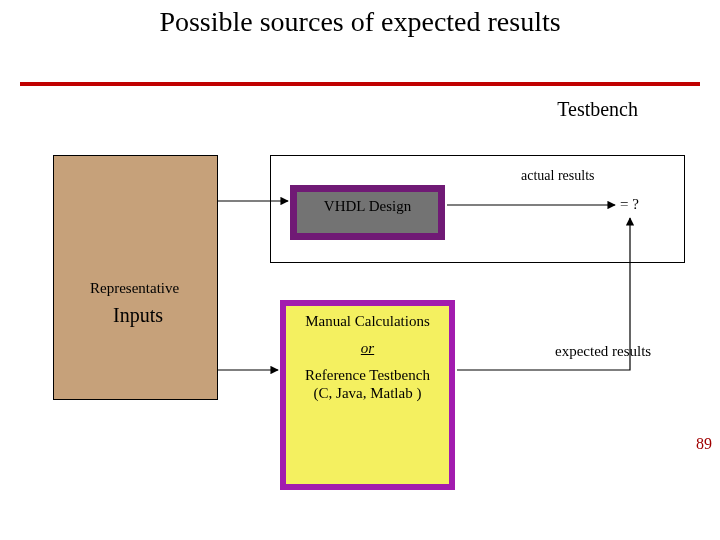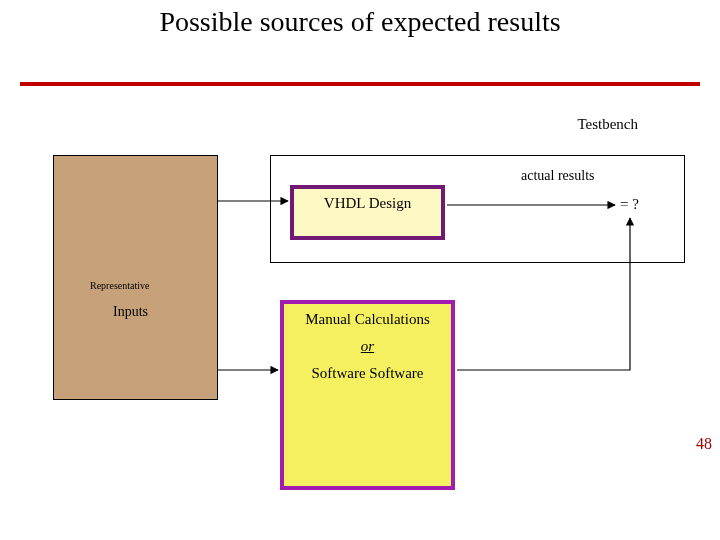--- a/index.html
+++ b/index.html
@@ -39,56 +39,56 @@
     left: 53px; top: 155px; width: 165px; height: 245px;
     background: #c6a17a;
     border: 1px solid #000;
   }
   .testbench-box {
     left: 270px; top: 155px; width: 415px; height: 108px;
     border: 1px solid #000;
   }
   .testbench-label {
     position: absolute;
-    right: 82px; top: 116px;
-    font-size: 15px;
+    right: 82px; top: 98px;
+    font-size: 20px;
   }
   .actual-label {
     position: absolute;
     left: 505px; top: 168px;
     font-size: 14px;
     margin-left: 16px;
   }
   .vhdl-box {
     left: 290px; top: 185px; width: 155px; height: 55px;
-    background: #fef9c3;
-    border: 4px solid #701a75;
+    background: #737373;
+    border: 7px solid #701a75;
     font-size: 15px;
     padding-top: 6px;
   }
   .eq-label {
     position: absolute;
     left: 620px; top: 196px;
     font-size: 15px;
   }
   .repr-label {
     position: absolute;
     left: 90px; top: 280px;
-    font-size: 10px;
+    font-size: 15px;
   }
   .inputs-label {
     position: absolute;
     left: 113px; top: 304px;
-    font-size: 14px;
+    font-size: 20px;
     text-align: right;
   }
   .ref-box {
     left: 280px; top: 300px; width: 175px; height: 190px;
     background: #f4f060;
-    border: 4px solid #a21caf;
+    border: 6px solid #a21caf;
     font-size: 15px;
     padding-top: 6px;
     line-height: 1.25;
   }
   .or-line {
     font-style: italic;
     margin: 8px 0;
     text-decoration: underline;
   }
   .expected-label {
@@ -134,35 +134,37 @@
   </div>
 
   <div class="eq-label">= ?</div>
 
   <div class="repr-label">Representative</div>
   <div class="inputs-label">Inputs</div>
 
   <div class="box ref-box">
     <div>Manual Calculations</div>
     <div class="or-line">or</div>
-    <div>Software Software</div>
+    <div>Reference Testbench</div>
+    <div>(C, Java, Matlab )</div>
   </div>
 
+  <div class="expected-label">expected results</div>
 
   <svg class="wires">
     <defs>
       <marker id="ah" viewBox="0 0 10 10" refX="9" refY="5" markerWidth="7" markerHeight="7" orient="auto-start-reverse">
         <path d="M 0 0 L 10 5 L 0 10 z" fill="#000"></path>
       </marker>
     </defs>
 
     <line x1="218" y1="201" x2="288" y2="201" stroke="#000" stroke-width="1.2" marker-end="url(#ah)"></line>
 
     <line x1="218" y1="370" x2="278" y2="370" stroke="#000" stroke-width="1.2" marker-end="url(#ah)"></line>
 
     <line x1="447" y1="205" x2="615" y2="205" stroke="#000" stroke-width="1.2" marker-end="url(#ah)"></line>
 
     <polyline points="457,370 630,370 630,218" fill="none" stroke="#000" stroke-width="1.2" marker-end="url(#ah)"></polyline>
   </svg>
 
-  <div class="pagenum">48</div>
+  <div class="pagenum">89</div>
 
 </div>
 
 </body></html>

